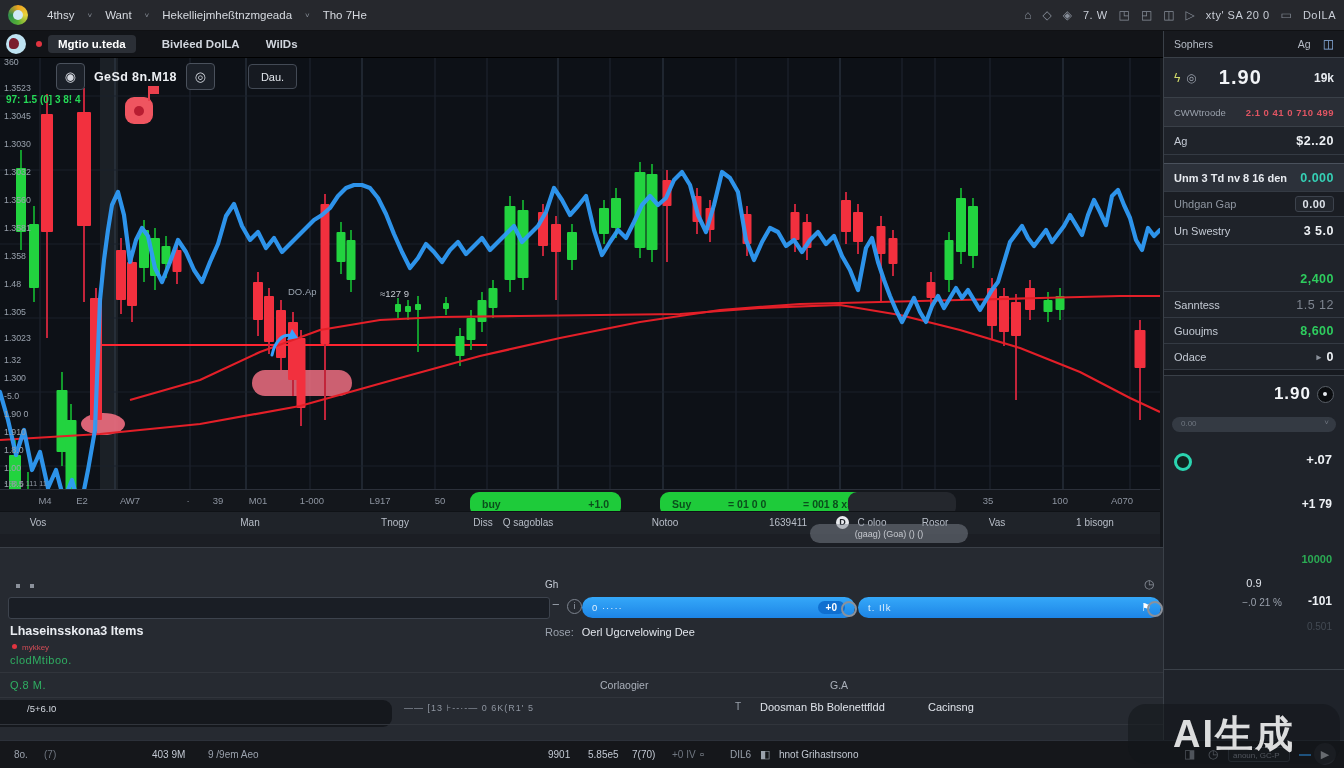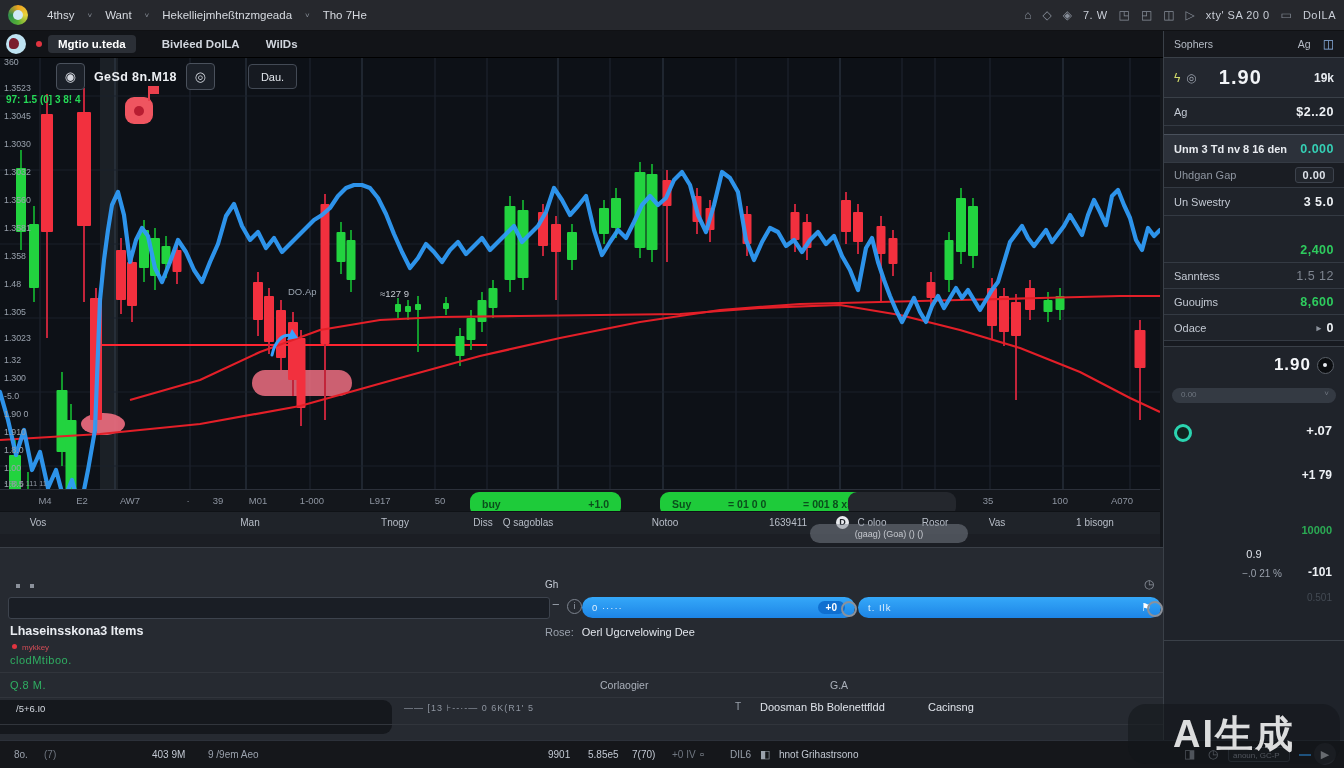--- a/index.html
+++ b/index.html
@@ -53,21 +53,21 @@
   .bluebtn .bv{font-size:10px;font-weight:bold;background:#0f6fd0;border-radius:8px;padding:1px 8px}
   .ring{position:absolute;width:12px;height:12px;border:2px solid #8b919b;border-radius:50%}
   .p-title{position:absolute;left:10px;top:76px;font-size:12.5px;font-weight:bold;color:#e9ecf1}
   .p-sub{position:absolute;left:545px;top:78px;font-size:11px;color:#9aa1ac}
   .p-sub b{color:#e2e6ec;font-weight:normal;margin-left:8px}
   .p-alert{position:absolute;left:12px;top:95px;font-size:8px;color:#d24c57}
   .p-alert::before{content:"";display:inline-block;width:5px;height:5px;background:#e03440;border-radius:50%;margin-right:5px;vertical-align:1px}
   .p-link{position:absolute;color:#2fae62;font-size:11px;letter-spacing:.5px}
   .p-right{position:absolute;font-size:10.5px;color:#aab0ba}
   .p-sep{position:absolute;left:0;width:1164px;height:1px;background:#31353c}
-  .p-strip{position:absolute;left:0;top:152px;width:392px;height:34px;background:#15181d;border-radius:0 9px 9px 0;color:#d5dae2;font-size:9.5px;line-height:17px;padding-left:16px;box-sizing:border-box}
+  .p-strip{position:absolute;left:0;top:152px;width:392px;height:27px;background:#15181d;border-radius:0 9px 9px 0;color:#d5dae2;font-size:9.5px;line-height:17px;padding-left:27px;box-sizing:border-box}
   .p-dash{position:absolute;left:404px;top:155px;font-size:9px;color:#8f96a1;letter-spacing:1px}
   .p-rowtxt{position:absolute;top:153px;font-size:11px;color:#dfe3ea}
   
   .statusbar{position:absolute;top:740px;left:0;right:0;height:28px;background:#15171b;border-top:1px solid #2c313a;z-index:8;font-size:10px;color:#9aa1ac}
   .statusbar .abs{white-space:nowrap}
   .sb-inputbox{position:absolute;left:1228px;top:6px;width:62px;height:15px;border:1px solid #3b414b;border-radius:3px;font-size:8px;color:#9aa1ac;line-height:15px;padding-left:4px;background:#1a1d22;box-sizing:border-box}
   .sb-plane{position:absolute;left:1314px;top:2px;width:22px;height:22px;border-radius:50%;background:#24272d;color:#cfd3da;text-align:center;line-height:22px;font-size:11px}
   .sb-bluedash{position:absolute;left:1299px;top:13px;width:12px;height:2px;background:#2e9bf5}
   
   .sidebar{position:absolute;top:30px;right:0;width:180px;bottom:28px;background:#1f232a;border-left:1px solid #3a4048;z-index:5;display:flex;flex-direction:column}
@@ -445,20 +445,24 @@
     <span>Sophers</span>
     <span style="margin-left:auto">Ag</span>
     <span class="ic">◫</span>
   </div>
   <div class="sb-header">
     <span class="sb-hic" style="color:#d3dc6a">ϟ</span>
     <span class="sb-hic">◎</span>
     <span class="sb-big">1.90</span>
     <span class="sb-19k">19k</span>
   </div>
+  <div class="sb-strip">
+    <span>CWWtroode</span>
+    <span class="v">2.1 0 41 0 710 499</span>
+  </div>
 
   <div class="sb-row">
     <span class="l">Ag</span>
     <span class="v">$2..20</span>
   </div>
   <div style="height:8px;flex:0 0 auto"></div>
   <div class="sb-row sb-hl">
     <span class="l">Unm 3 Td nv 8 16 den</span>
     <span class="v">0.000</span>
   </div>

